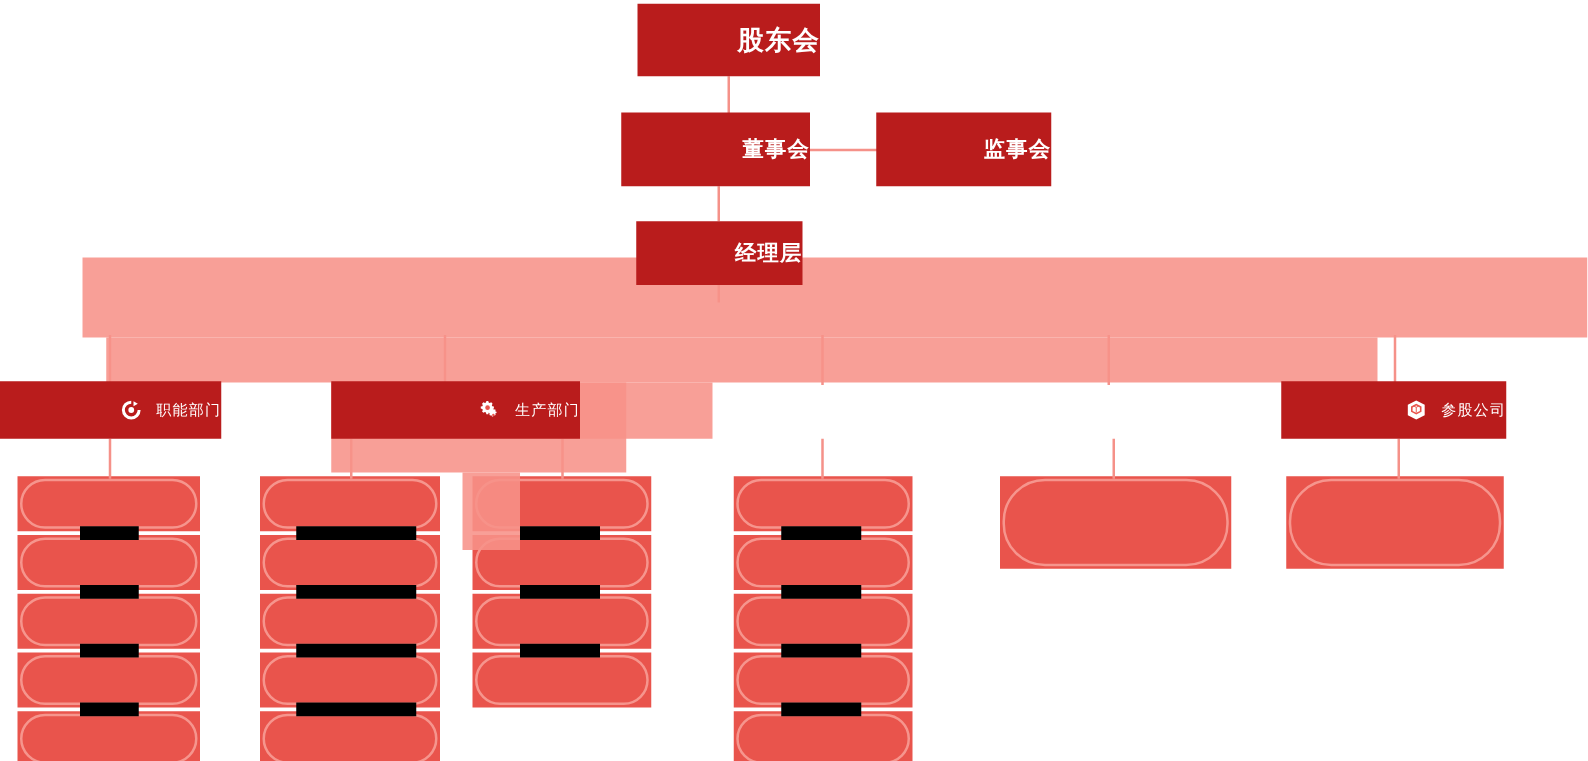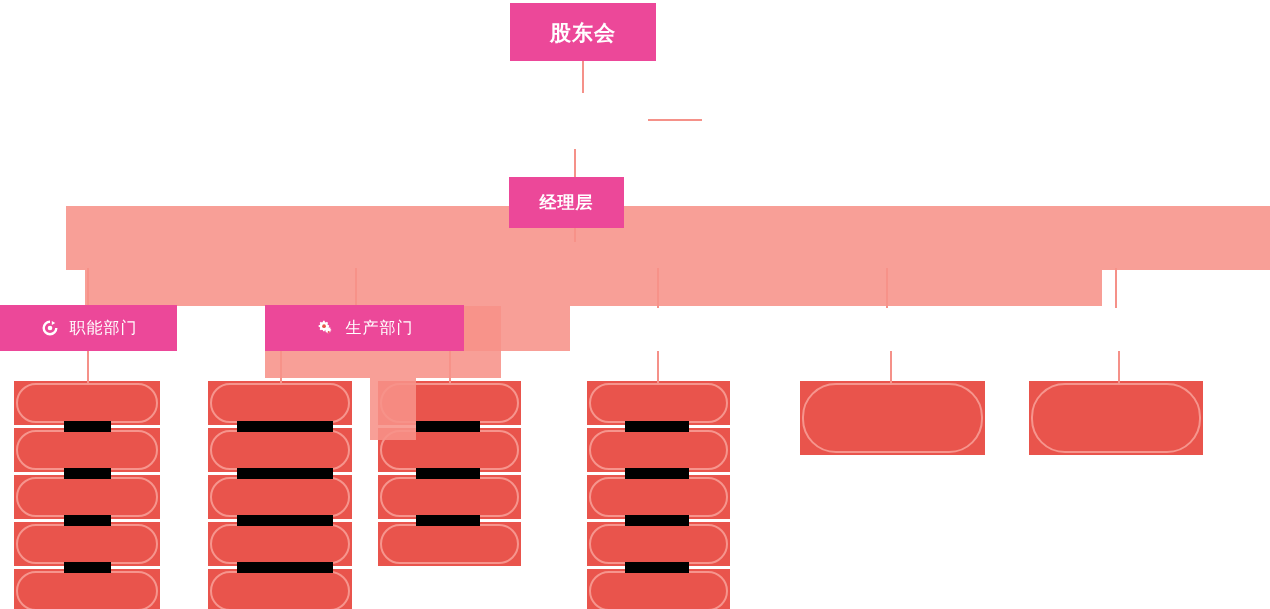--- a/index.html
+++ b/index.html
@@ -13,35 +13,35 @@
   #stage{position:absolute;left:0;top:0;width:1270px;height:609px;}
 
   
   .conn{position:absolute;background:#f59189;z-index:1;}
   .conn.v{width:2px;}
   .conn.h{height:2px;}
 
   
   .node{
     position:absolute;
-    background:#ec4899;
+    background:#b91c1c;
     color:#ffffff;
     display:flex;
     align-items:center;
-    justify-content:center;
+    justify-content:flex-end;
     z-index:3;
     box-sizing:border-box;
     letter-spacing:1px;
     white-space:nowrap;
   }
   .node .lbl{line-height:1;}
 
   .n-top{font-size:21px;font-weight:bold;}
   .n-mid{font-size:17px;font-weight:bold;}
-  .n-dept{font-size:16px;font-weight:normal;}
+  .n-dept{font-size:12px;font-weight:normal;}
 
   .node .ico{
     display:inline-flex;
     align-items:center;
     justify-content:center;
     width:20px;height:20px;
     margin-right:10px;
     flex:0 0 auto;
   }
   .node .ico svg{display:block;width:18px;height:18px;fill:#ffffff;}
@@ -91,23 +91,29 @@
   <div class="hl" style="left:66px;top:206px;width:1204px;height:64px;"></div>
   <div class="hl" style="left:85px;top:270px;width:1017px;height:36px;"></div>
   <div class="hl" style="left:265px;top:306px;width:236px;height:72px;"></div>
   <div class="hl" style="left:446px;top:306px;width:124px;height:45px;"></div>
   <div class="hl" style="left:370px;top:378px;width:46px;height:62px;"></div>
 
   <div class="node n-top" style="left:510px;top:3px;width:146px;height:58px;">
     <span class="lbl">股东会</span>
   </div>
 
+  <div class="node n-mid" style="left:497px;top:90px;width:151px;height:59px;">
+    <span class="lbl">董事会</span>
+  </div>
 
+  <div class="node n-mid" style="left:701px;top:90px;width:140px;height:59px;">
+    <span class="lbl">监事会</span>
+  </div>
 
-  <div class="node n-mid" style="left:509px;top:177px;width:115px;height:51px;">
+  <div class="node n-mid" style="left:509px;top:177px;width:133px;height:51px;">
     <span class="lbl">经理层</span>
   </div>
 
   <div class="node n-dept" style="left:0px;top:305px;width:177px;height:46px;">
     <span class="ico">
       <svg viewBox="0 0 24 24">
           <path d="M12 2a10 10 0 1 0 10 10h-3.2A6.8 6.8 0 1 1 12 5.2V2z"></path>
           <circle cx="12" cy="12" r="3.1"></circle>
           <path d="M14.4 2.6l4.6 2.7-4.6 2.7z"></path>
         </svg>
@@ -122,20 +128,31 @@
         <circle cx="9.4" cy="9.5" r="2.5" fill="#e9544c"></circle>
         <path d="M19.2 13.6l.3 1.2c.3.08.56.2.8.36l1.1-.56 1.05 1.05-.56 1.1c.16.24.28.5.36.8l1.2.3v1.45l-1.2.3c-.08.3-.2.56-.36.8l.56 1.1-1.05 1.05-1.1-.56c-.24.16-.5.28-.8.36l-.3 1.2h-1.45l-.3-1.2c-.3-.08-.56-.2-.8-.36l-1.1.56-1.05-1.05.56-1.1a3.2 3.2 0 0 1-.36-.8l-1.2-.3v-1.45l1.2-.3c.08-.3.2-.56.36-.8l-.56-1.1 1.05-1.05 1.1.56c.24-.16.5-.28.8-.36l.3-1.2z" transform="translate(-1.2,-1.4) scale(0.86)"></path>
         <circle cx="15.6" cy="17.3" r="1.3" fill="#e9544c"></circle>
       </svg>
     </span>
     <span class="lbl">生产部门</span>
   </div>
 
 
 
+  <div class="node n-dept" style="left:1025px;top:305px;width:180px;height:46px;">
+    <span class="ico">
+      <svg viewBox="0 0 24 24">
+          <path d="M12 1.8l9 4.6v11.2l-9 4.6-9-4.6V6.4z"></path>
+          <path d="M12 5.4l5.6 2.9v5.6L12 16.8l-5.6-2.9V8.3z" fill="#e9544c"></path>
+          <path d="M12 7.2l3.9 2v3.8l-3.9 2-3.9-2V9.2z"></path>
+          <path d="M12 9.1v5.5M12 9.1l-3.1-1.6M12 9.1l3.1-1.6" stroke="#e9544c" stroke-width="1" fill="none"></path>
+        </svg>
+    </span>
+    <span class="lbl">参股公司</span>
+  </div>
 
   <div class="leaf" style="left:14px;top:381px;width:146px;height:44px;"></div>
   <div class="leaf" style="left:14px;top:428px;width:146px;height:44px;"></div>
   <div class="leaf" style="left:14px;top:475px;width:146px;height:44px;"></div>
   <div class="leaf" style="left:14px;top:522px;width:146px;height:44px;"></div>
   <div class="leaf" style="left:14px;top:569px;width:146px;height:44px;"></div>
   <div class="bar" style="left:64px;top:421px;width:47px;height:11px;"></div>
   <div class="bar" style="left:64px;top:468px;width:47px;height:11px;"></div>
   <div class="bar" style="left:64px;top:515px;width:47px;height:11px;"></div>
   <div class="bar" style="left:64px;top:562px;width:47px;height:11px;"></div>

